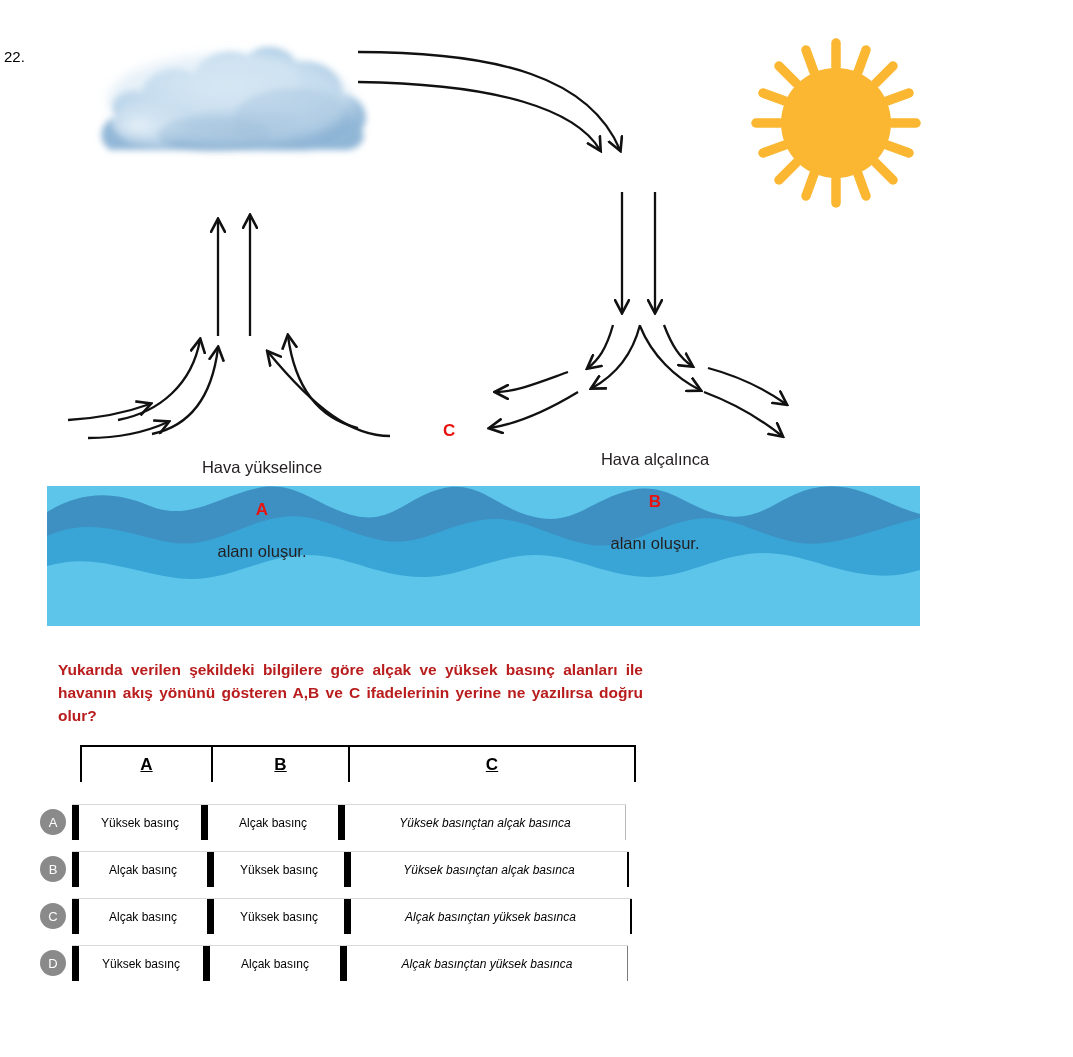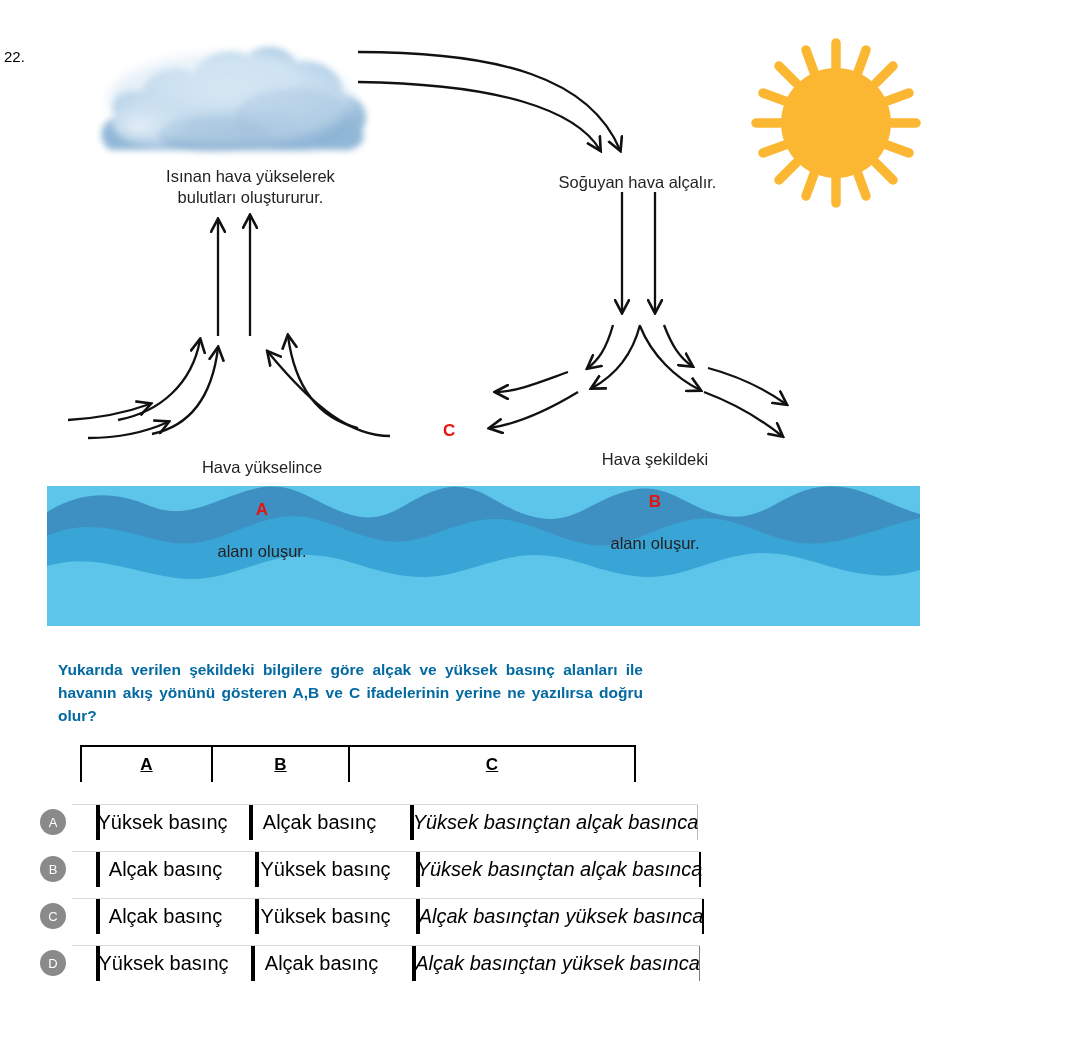--- a/index.html
+++ b/index.html
@@ -68,21 +68,21 @@
 
   
   .question-text {
     position: absolute;
     left: 58px; top: 658px;
     width: 585px;
     font-family: "Liberation Sans", sans-serif;
     font-size: 15.5px;
     font-weight: bold;
     line-height: 23px;
-    color: #0369a1;
+    color: #b91c1c;
     text-align: justify;
   }
 
   
   .hdr {
     position: absolute;
     left: 80px; top: 745px;
     width: 556px; height: 37px;
     border-top: 2px solid #000;
     border-left: 2px solid #000;
@@ -129,26 +129,25 @@
   }
   .opt-table {
     display: flex;
     align-items: stretch;
     border-top: 1px solid #d9d9d9;
   }
   .opt-cell {
     display: flex;
     align-items: center;
     justify-content: center;
-    font-size: 20px;
+    font-size: 12px;
     color: #000;
     padding: 0 6px;
-    border-left: 4px solid #000000;
+    border-left: 7px solid #000000;
     white-space: nowrap;
-    margin-left: 24px;
   }
   .opt-cell.last { border-right: 2px solid #000; }
   .opt-cell.ca { width: 131px; }
   .opt-cell.cb { width: 137px; }
   .opt-cell.cc { width: 288px; font-style: italic; }
   
   .r0 .opt-cell.ca { width: 129px; }
   .r0 .opt-cell.cc { width: 288px; border-right: 1px solid #b9b9b9; }
   .r1 .opt-cell.ca { width: 135px; }
   .r1 .opt-cell.cc { width: 285px; }
@@ -303,32 +302,29 @@
                  C448,582 478,562 520,556
                  C562,550 590,570 634,576
                  C676,582 706,560 748,554
                  C790,548 822,568 864,574
                  C890,578 906,574 920,570
                  L920,626 L47,626 Z" fill="#5cc5e9"></path>
       </g>
     </g>
   </svg>
 
-  <div class="lbl lbl-cloud">Isınan hava yükselerek
-bulutları oluştururur.</div>
-  <div class="lbl lbl-desc">Soğuyan hava alçalır.</div>
 
   <div class="lbl lbl-left">
     <span>Hava yükselince</span><br>
     <span class="redmark">A</span><br>
     <span>alanı oluşur.</span>
   </div>
 
   <div class="lbl lbl-right">
-    <span>Hava şekildeki</span><br>
+    <span>Hava alçalınca</span><br>
     <span class="redmark">B</span><br>
     <span>alanı oluşur.</span>
   </div>
 
   <div class="lbl-c">C</div>
 </div>
 
 <div class="question-text">Yukarıda verilen şekildeki bilgilere göre alçak ve yüksek basınç alanları ile havanın akış yönünü gösteren A,B ve C ifadelerinin yerine ne yazılırsa doğru olur?</div>
 
 <div class="hdr">

